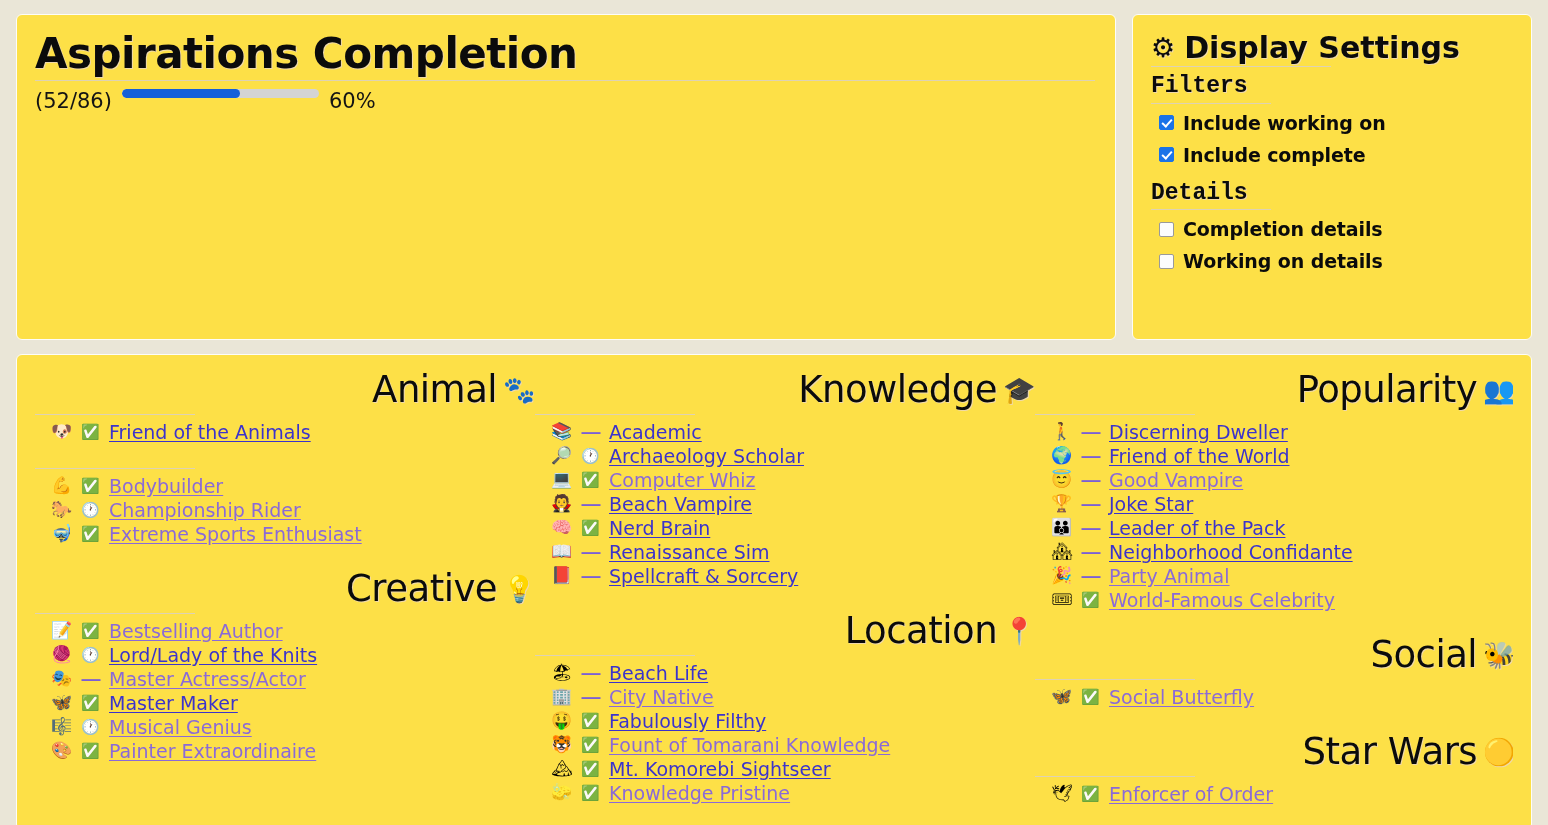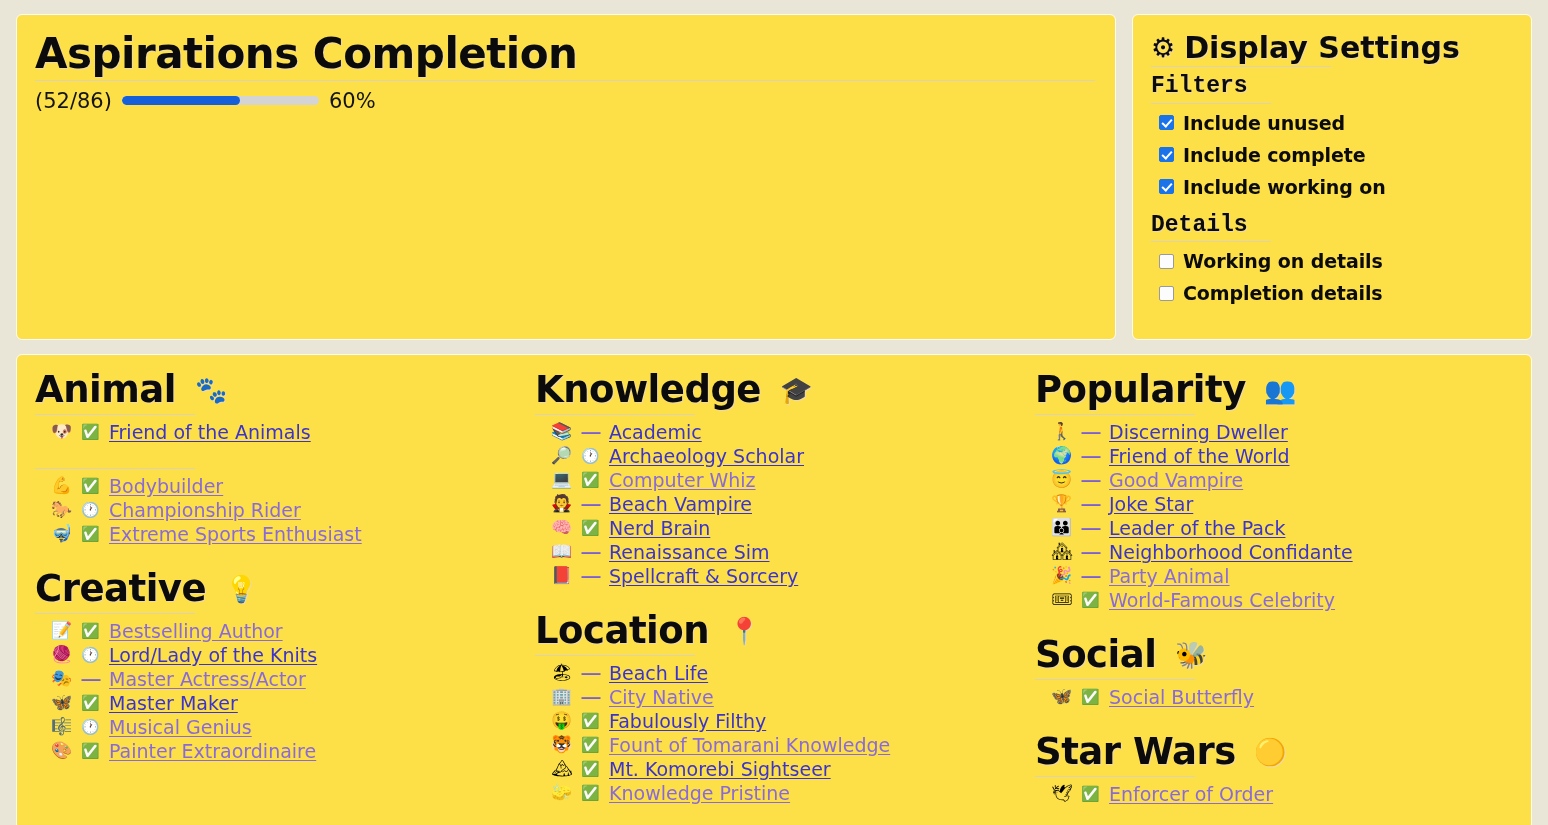--- a/index.html
+++ b/index.html
@@ -27,21 +27,21 @@
     font-weight:bold;
     font-size:42px;
     line-height:1.02;
     letter-spacing:-0.5px;
     color:#0b0b0b;
     margin:0 0 4px 0;
     text-shadow:1px 1px 0 #f0d9a8;
   }
   .hr-thin{height:1px;background:#ded2b4;border:0;margin:2px 0 8px 0;width:calc(100% - 2px);}
 
-  .prog-row{display:flex;align-items:center;gap:10px;font-size:21px;color:#111;}
+  .prog-row{display:flex;gap:10px;font-size:21px;color:#111;}
   .prog-frac{font-family:"DejaVu Sans", sans-serif;font-size:21px;color:#141414;}
   .bar-track{
     width:197px;height:9px;border-radius:6px;background:#d4d4d4;
     position:relative;overflow:hidden;
   }
   .bar-fill{position:absolute;left:0;top:0;bottom:0;background:#1560d8;border-radius:6px;}
   .prog-pct{font-family:"DejaVu Sans", sans-serif;font-size:21px;color:#141414;}
 
   
   .settings-card{width:400px;flex:0 0 400px;padding:16px 18px 14px 18px;height:326px;}
@@ -75,24 +75,25 @@
   }
 
   
   .lists-card{margin-top:14px;height:auto;padding:16px 18px 0 18px;position:relative;overflow:hidden;}
   .lists-wrap{height:458px;overflow:hidden;}
   .cols{display:flex;gap:0;}
   .col{flex:0 0 500px;width:500px;box-sizing:border-box;}
   .col:nth-child(3){flex:0 0 480px;width:480px;}
 
   .cat-h{
-    font-family:"DejaVu Sans", sans-serif;font-weight:bold;font-size:37px;color:#0b0b0b;
-    display:flex;align-items:center;gap:19px;line-height:1.05;margin:0;
+    font-family:"DejaVu Sans", sans-serif;font-weight:normal;font-size:37px;color:#0b0b0b;
+    display:flex;align-items:center;gap:6px;line-height:1.05;margin:0;
     letter-spacing:-0.5px;
     text-shadow:1px 1px 0 #f0d9a8;
+    justify-content:flex-end;
   }
   .cat-emoji{font-size:26px;line-height:1;}
   .cat-rule{height:1px;background:#ded2b4;border:0;margin:4px 0 5px 0;width:160px;}
   .cat-block{margin-bottom:24px;}
 
   .asp-row{display:flex;align-items:center;gap:8px;padding:1px 0 1px 16px;}
   .asp-emoji{font-size:17px;width:22px;flex:0 0 22px;text-align:center;line-height:22px;}
   .status{width:20px;flex:0 0 20px;text-align:center;font-size:15px;line-height:22px;}
   .status.dash{color:#7b5fd6;font-weight:bold;font-size:19px;}
   .asp-link{
@@ -126,42 +127,38 @@
         <span class="gear">⚙</span>
         <span>Display Settings</span>
       </h2>
       <hr class="set-rule-wide">
 
       <div class="set-sub">Filters</div>
       <hr class="sub-rule">
       <div id="filters-list">
           <div class="chk-row">
             <span class="chk on"></span>
-            <span class="chk-label">Include unused</span>
+            <span class="chk-label">Include working on</span>
           </div>
           <div class="chk-row">
             <span class="chk on"></span>
             <span class="chk-label">Include complete</span>
-          </div>
-          <div class="chk-row">
-            <span class="chk on"></span>
-            <span class="chk-label">Include working on</span>
           </div>
         </div>
 
       <div class="set-sub" style="margin-top:14px">Details</div>
       <hr class="sub-rule">
       <div id="details-list">
           <div class="chk-row">
             <span class="chk off"></span>
-            <span class="chk-label">Working on details</span>
+            <span class="chk-label">Completion details</span>
           </div>
           <div class="chk-row">
             <span class="chk off"></span>
-            <span class="chk-label">Completion details</span>
+            <span class="chk-label">Working on details</span>
           </div>
         </div>
     </aside>
   </div>
 
   <section class="card lists-card">
     <div class="lists-wrap">
       <div class="cols" id="cols">
           <div class="col">
             <div class="cat-block">

